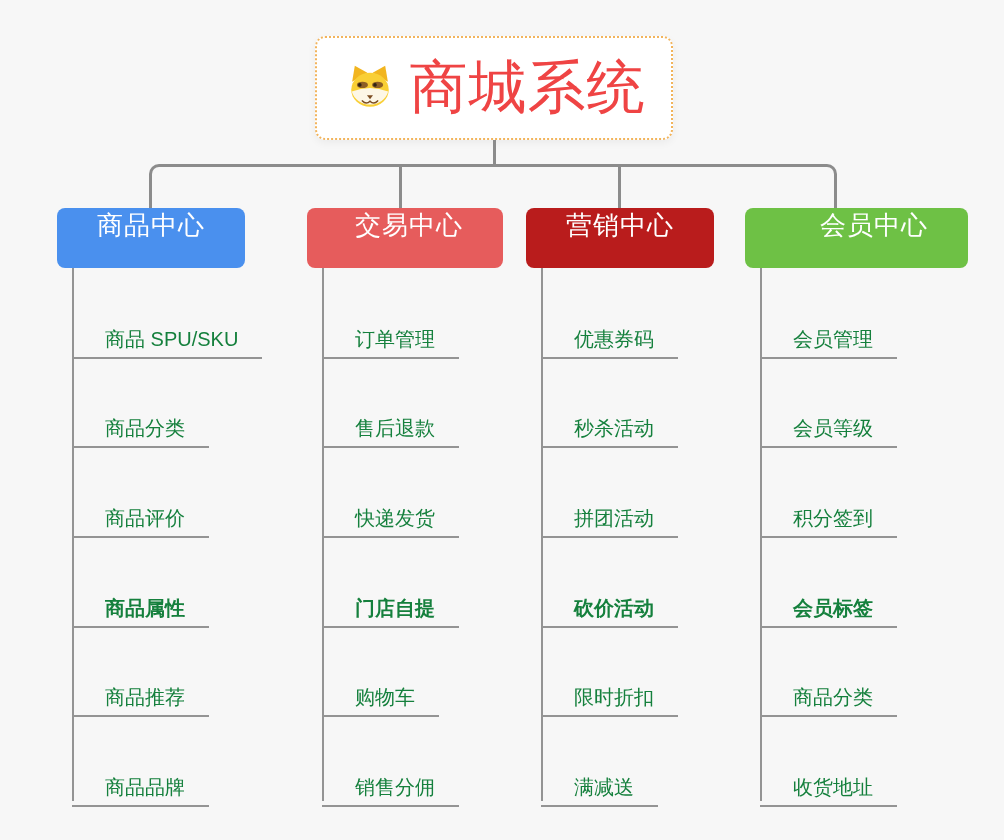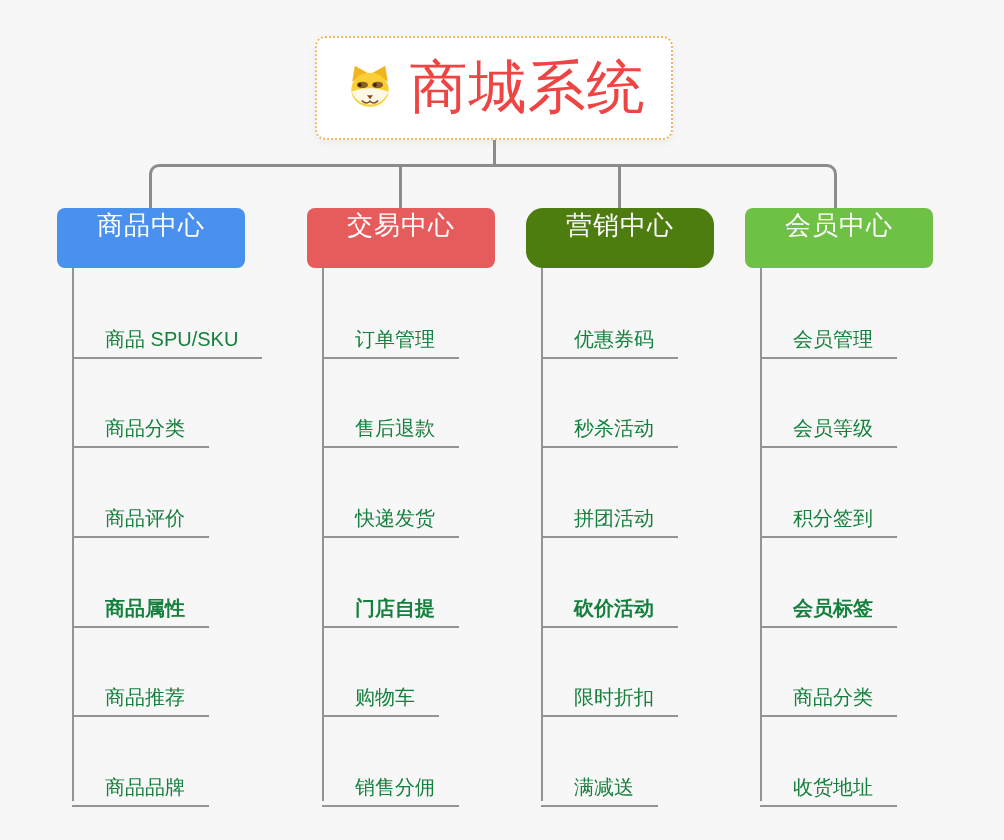--- a/index.html
+++ b/index.html
@@ -44,23 +44,23 @@
 
   
   .branch {
     position:absolute; top:208px; width:188px; height:60px;
     border-radius:8px;
     display:flex; align-items:flex-start; justify-content:center;
     color:#ffffff; font-size:26px; letter-spacing:1px;
     cursor:pointer;
   }
   .b1 { left:57px;  background:#4a90ee; }
-  .b2 { left:307px; background:#e65c5c; }
-  .b3 { left:526px; background:#4d7c0f;border-radius:17px; }
-  .b4 { left:745px; background:#6ec145; }
+  .b2 { left:307px; background:#e65c5c;padding-left:8px; }
+  .b3 { left:526px; background:#b91c1c; }
+  .b4 { left:745px; background:#6ec145;padding-left:35px; }
 
   
   .col { position:absolute; top:268px; }
   .c1 { left:72px; }
   .c2 { left:322px; }
   .c3 { left:541px; }
   .c4 { left:760px; }
   .vline {
     position:absolute; left:0; top:0; width:2px; height:533px;
     background:#949494;

